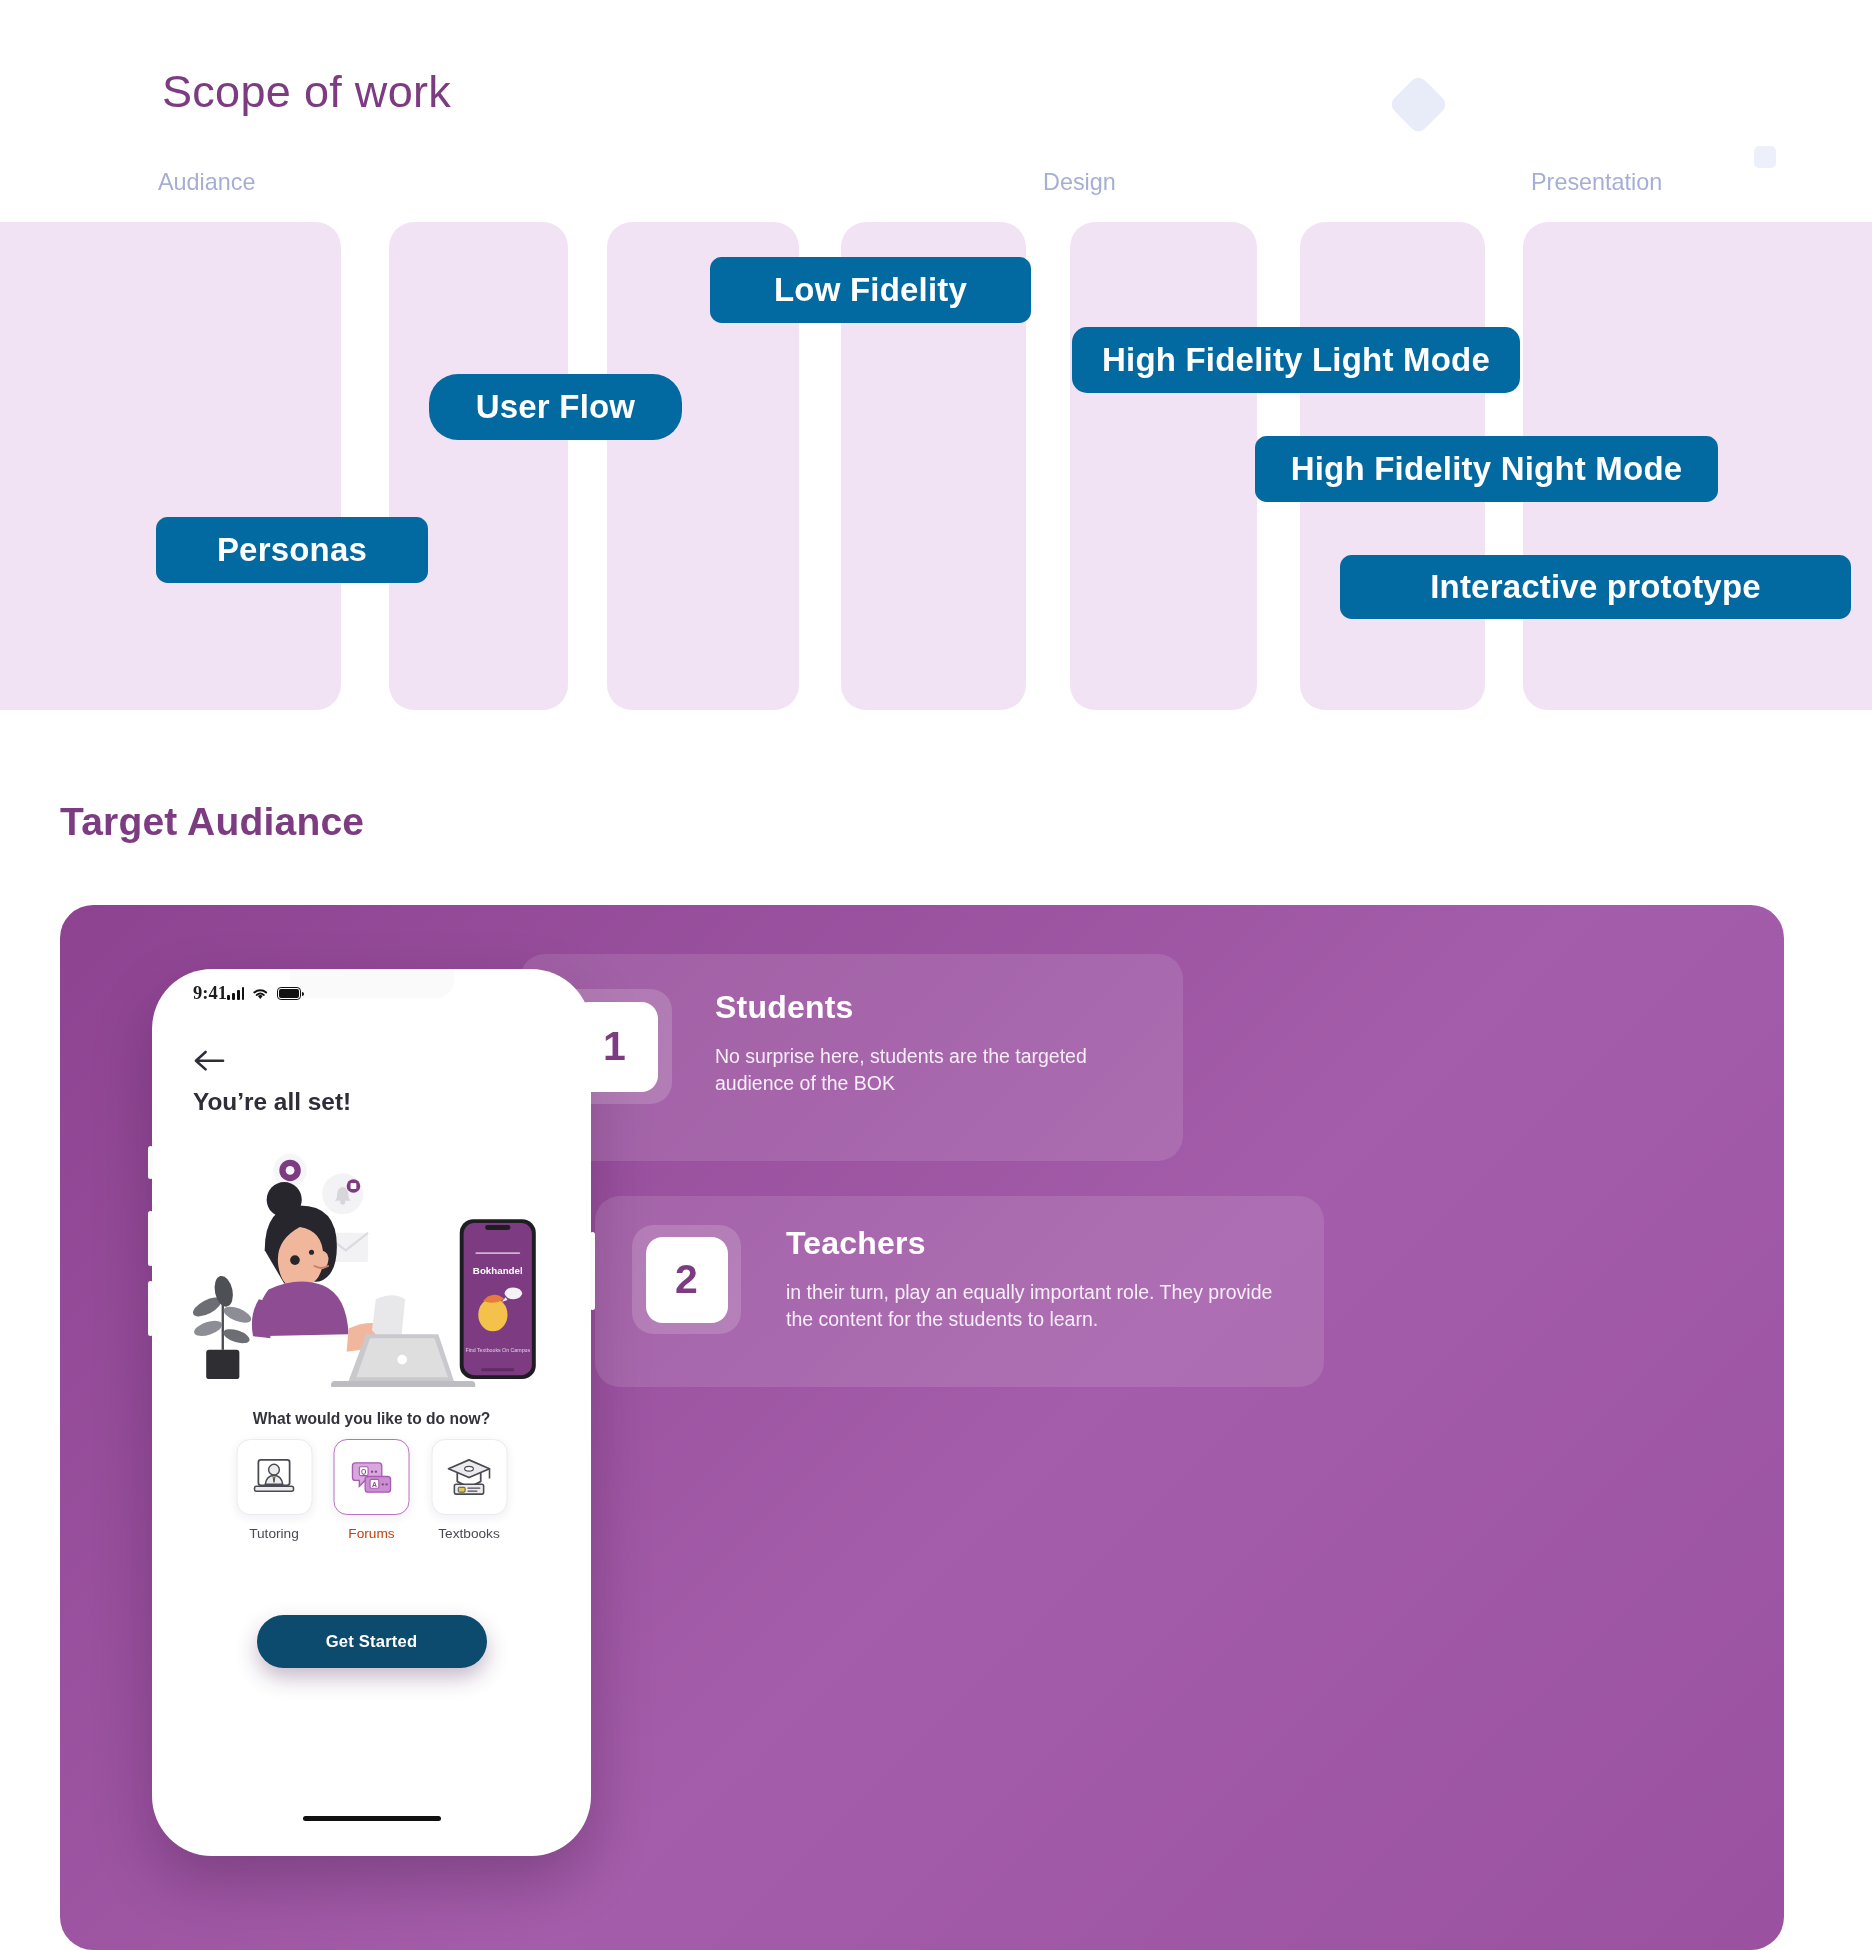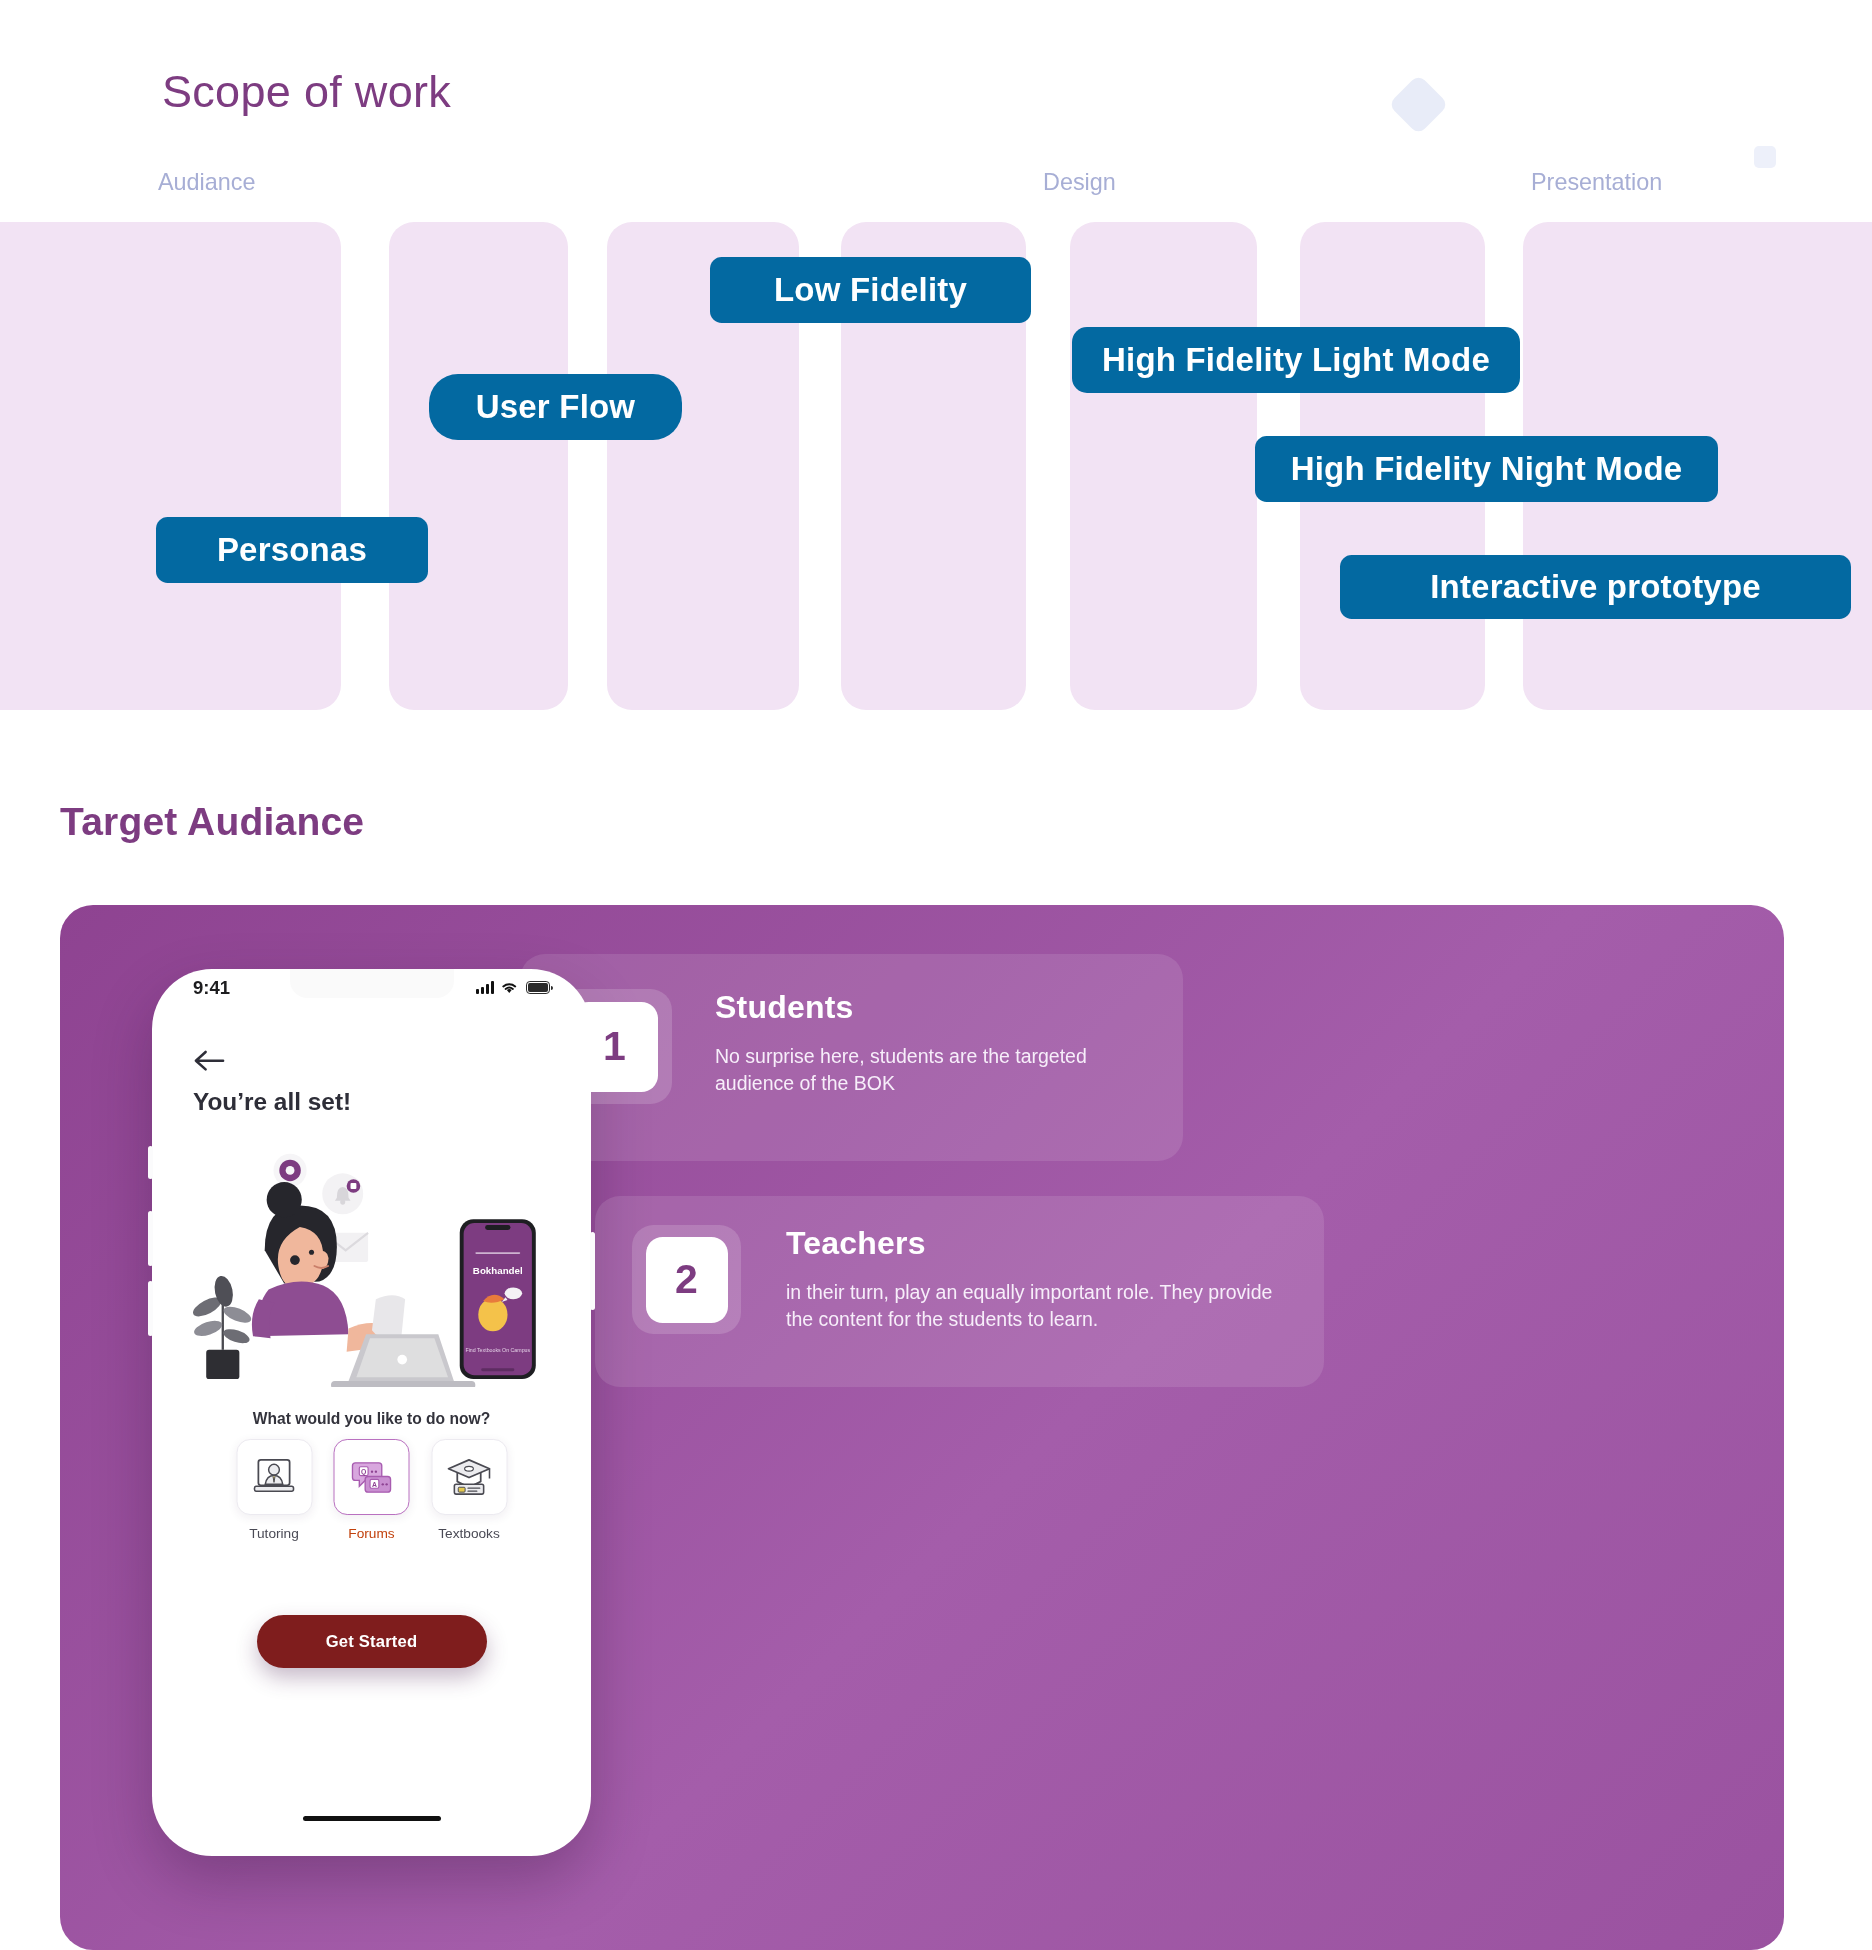--- a/index.html
+++ b/index.html
@@ -114,26 +114,27 @@
 
   .notch {
     position: absolute;
     left: 50%; transform: translateX(-50%);
     top: 0; width: 164px; height: 29px;
     background: #fafafa;
     border-radius: 0 0 17.6px 17.6px;
   }
   .status-bar {
     position: absolute;
-    left: 0; top: 4px;
+    left: 0; top: 10px;
     width: 100%; height: 29px;
     display: flex;
     align-items: center;
-    justify-content: space-between;
+    justify-content: flex-start;
     padding: 0 41px;
+    font-family: Liberation Serif, serif;
   }
   .status-time { font-size: 18.5px; font-weight: 700; color: #1d1d1f; }
   .status-icons { display: flex; align-items: center; gap: 6.8px; }
   .bars { display: flex; align-items: flex-end; gap: 2px; height: 13.7px; }
   .bars i { display: block; width: 2.9px; background: #111; border-radius: 1px; }
   .bars i:nth-child(1) { height: 4.9px; }
   .bars i:nth-child(2) { height: 7.8px; }
   .bars i:nth-child(3) { height: 10.7px; }
   .bars i:nth-child(4) { height: 13.7px; }
   .battery {
@@ -204,21 +205,21 @@
     font-size: 13.7px;
     color: #4a4a55;
   }
   .option.selected .option-label { color: #c2410c; }
 
   .cta {
     position: absolute;
     left: 50%; transform: translateX(-50%);
     top: 646px;
     width: 230px; height: 53px;
-    background: #7f1d1d;
+    background: #0c4a6e;
     border-radius: 27px;
     color: #fff;
     font-size: 16.6px;
     font-weight: 700;
     display: flex; align-items: center; justify-content: center;
     box-shadow: 0 9.8px 21.5px rgba(70,25,75,0.3);
     border: none;
     cursor: pointer;
     letter-spacing: 0.2px;
   }

